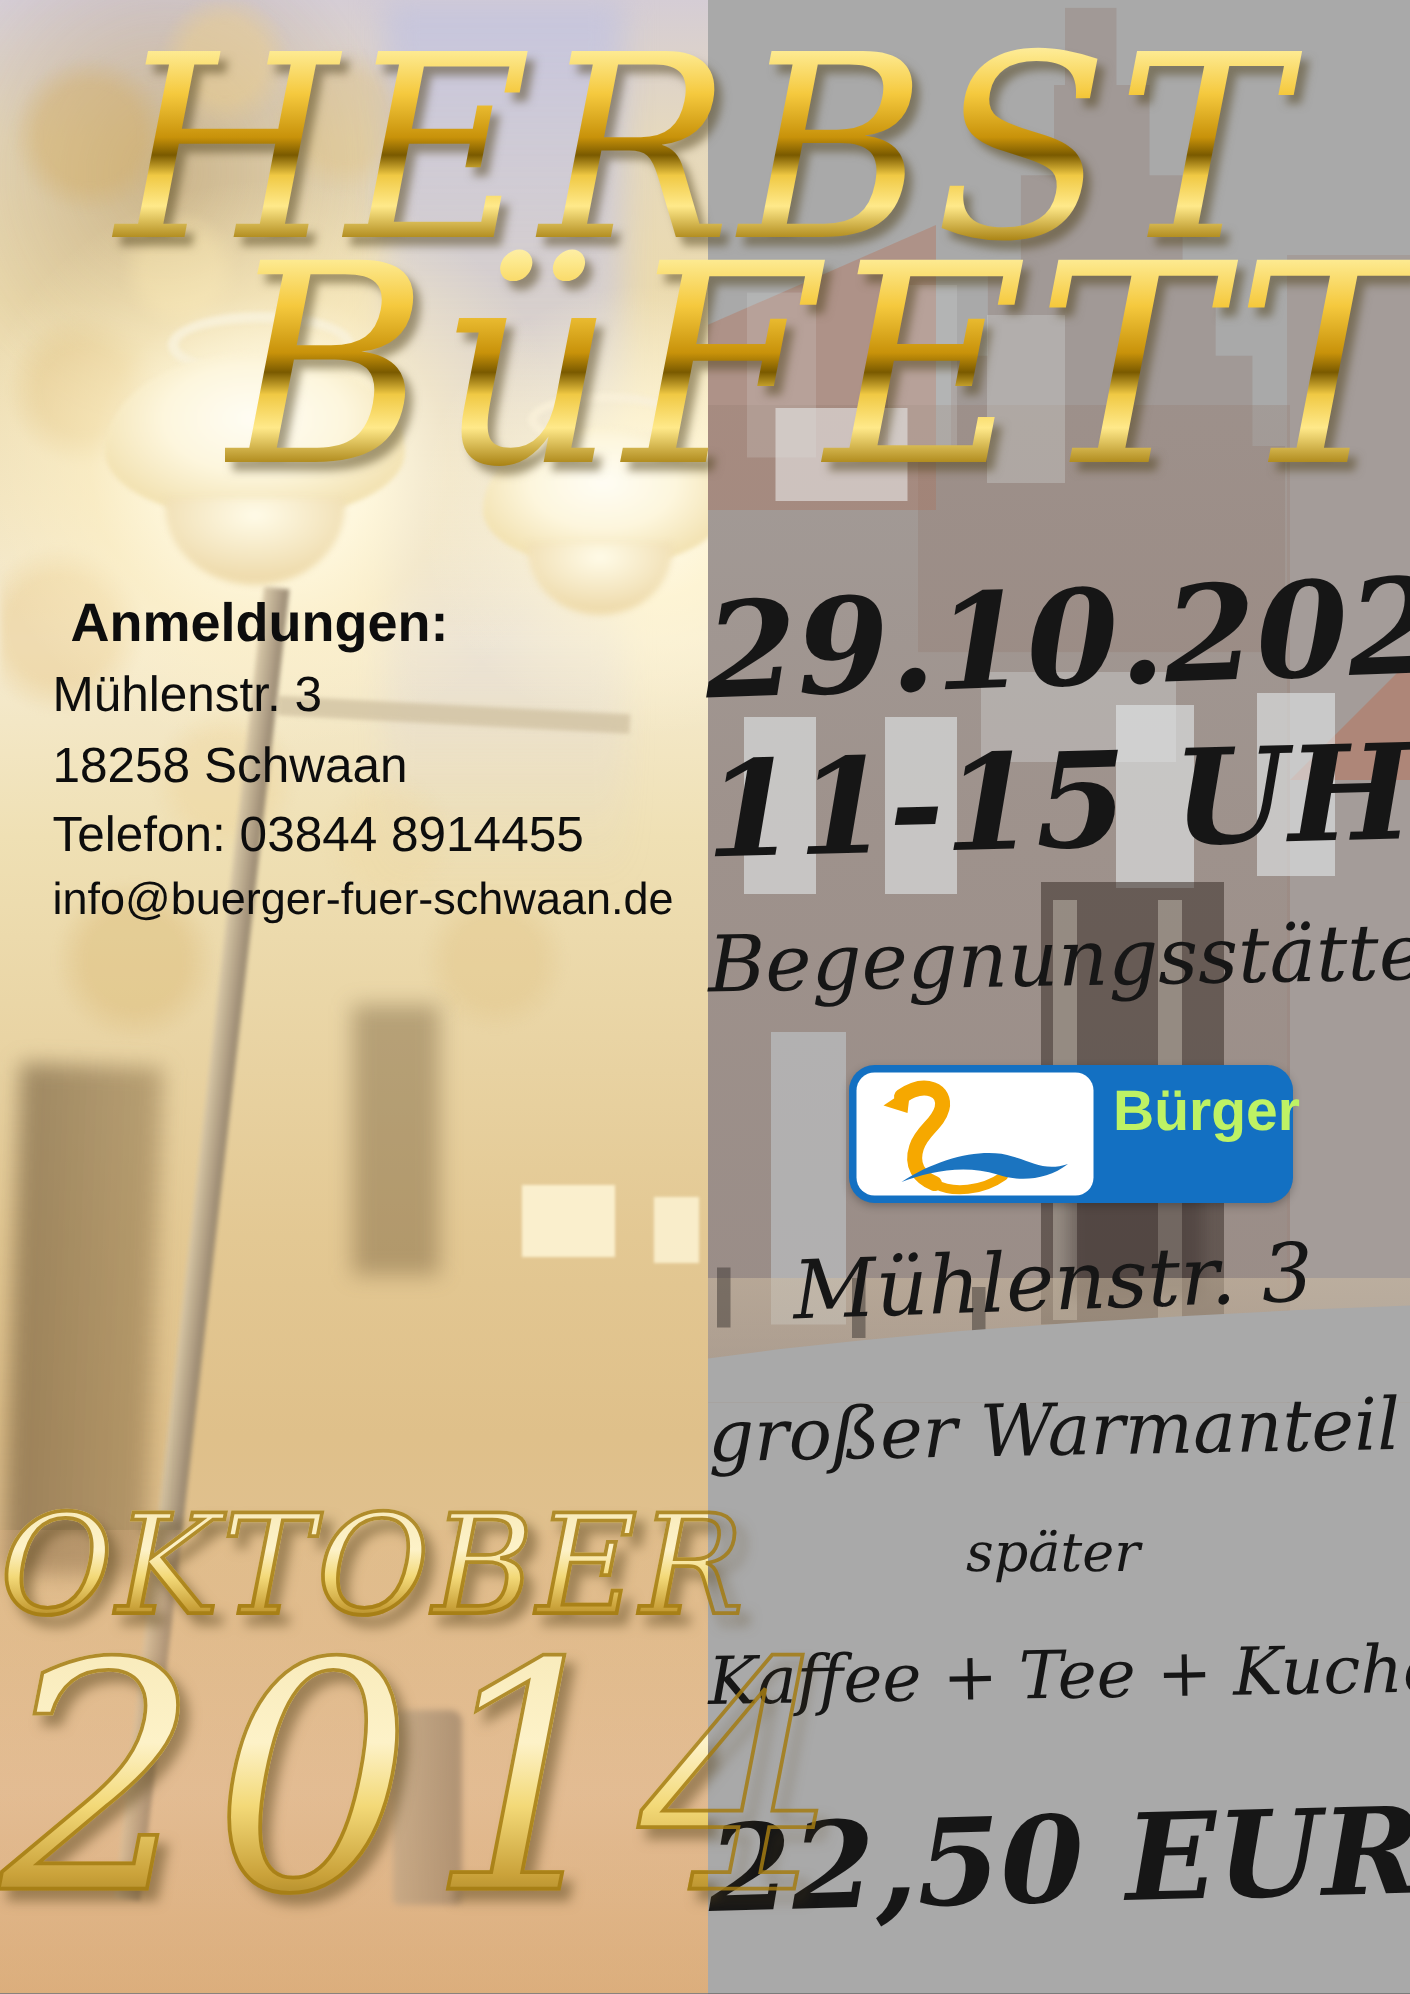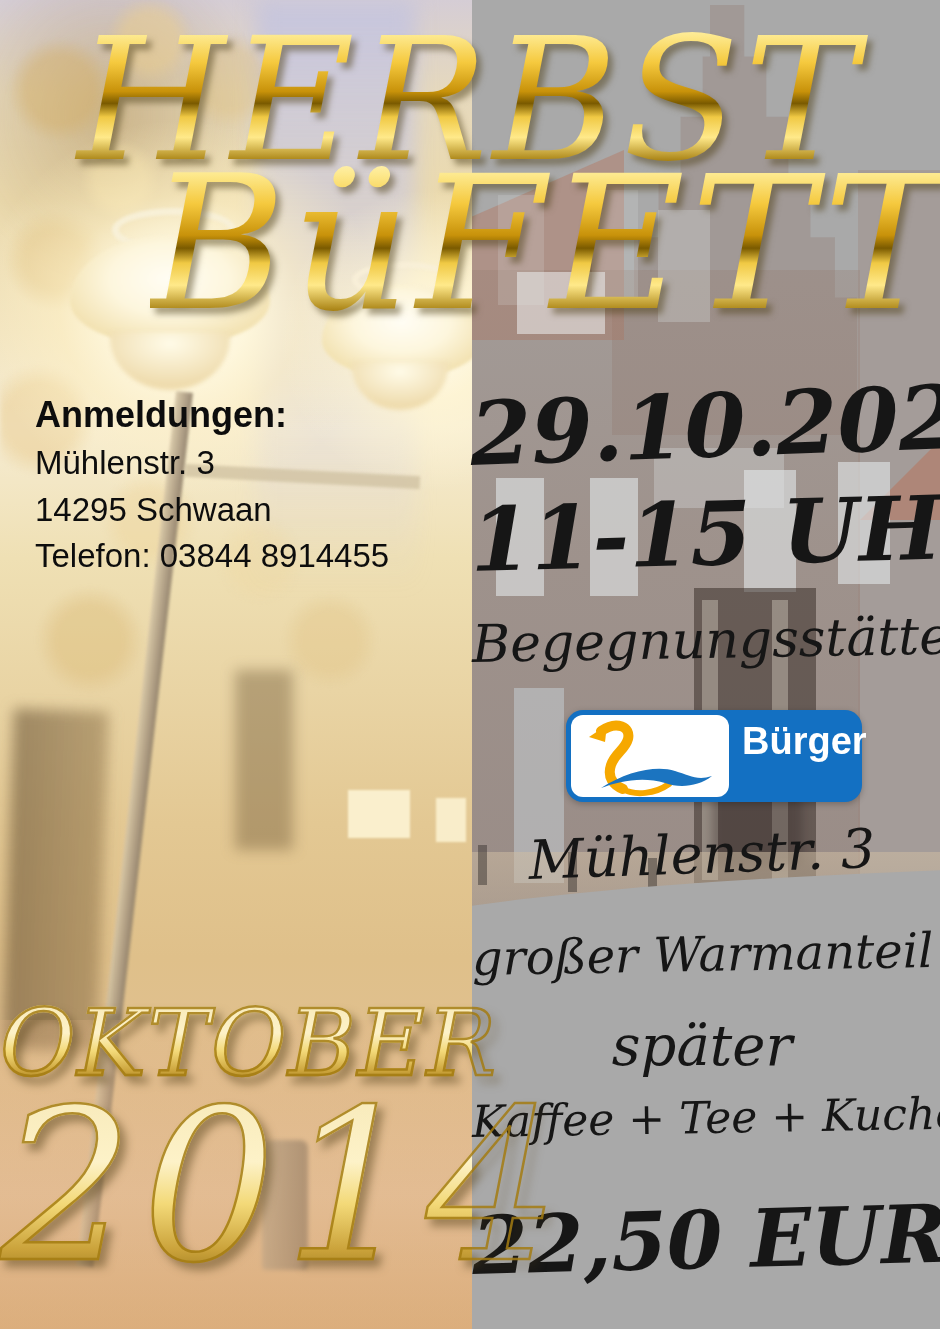--- a/index.html
+++ b/index.html
@@ -104,39 +104,39 @@
     background-image:linear-gradient(to bottom,#f7e9b8 0%,#fdf2c8 38%,#f3d978 58%,#caa23a 80%,#8a6a14 100%);
     -webkit-background-clip:text;background-clip:text;color:transparent;
     -webkit-text-stroke:2.5px rgba(163,123,18,.85);
     filter:drop-shadow(6px 7px 4px rgba(90,70,30,.5));
   }
   .script{font-family:"DejaVu Serif",serif;font-style:italic;color:#161616;}
   .title1{left:40px;top:15px;width:860px;text-align:center;font-size:170px;letter-spacing:.03em;}
   .title2{left:150px;top:152px;width:790px;text-align:center;font-size:185px;letter-spacing:.03em;}
   .contact{position:absolute;left:35px;top:390px;width:440px;z-index:3;
     color:#0d0d0d;font-size:33px;line-height:1.4;}
-  .contact .head{font-weight:bold;font-size:36px;}
+  .contact .head{font-weight:bold;font-size:36px;margin-left:12px;}
   .contact .email{font-size:30px;}
   .date-line{left:470px;width:462px;top:382px;text-align:center;font-size:88px;font-weight:bold;transform:rotate(-2deg);}
   .time-line{left:470px;width:462px;top:490px;text-align:center;font-size:88px;font-weight:bold;transform:rotate(-1.5deg);}
   .venue-line{left:472px;width:460px;top:614px;text-align:center;font-size:52px;transform:rotate(-1deg);}
   .addr-line{left:472px;width:460px;top:828px;text-align:center;font-size:54px;transform:rotate(-2deg);}
   .menu1{left:472px;width:460px;top:930px;text-align:center;font-size:48px;transform:rotate(-1deg);}
-  .menu2{left:472px;width:460px;top:1018px;text-align:center;font-size:56px;}
+  .menu2{left:472px;width:460px;top:1018px;text-align:center;font-size:36px;}
   .menu3{left:472px;width:460px;top:1096px;text-align:center;font-size:44px;transform:rotate(-1deg);}
   .price{left:472px;width:460px;top:1200px;text-align:center;font-size:80px;font-weight:bold;transform:rotate(-1.5deg);}
   .day{left:0;width:472px;top:782px;text-align:center;font-size:210px;}
   .month{left:0;width:472px;top:998px;text-align:center;font-size:92px;letter-spacing:.02em;}
   .year{left:0;width:472px;top:1082px;text-align:center;font-size:210px;letter-spacing:.04em;}
   
   .logo{position:absolute;left:566px;top:710px;width:296px;height:92px;z-index:3;
     background:#1370c2;border-radius:17px;box-shadow:0 2px 6px rgba(0,0,0,.25);}
   .logo-white{position:absolute;left:5px;top:5px;width:158px;height:82px;background:#ffffff;border-radius:12px;}
   .logo-text{position:absolute;left:176px;top:12px;width:116px;}
-  .logo-name{font-family:"Liberation Sans",sans-serif;font-weight:bold;font-size:38px;color:#ffffff;line-height:1;}
+  .logo-name{font-family:"Liberation Sans",sans-serif;font-weight:bold;font-size:38px;color:#bef264;line-height:1;}
   .logo-tagline{font-family:"Liberation Sans",sans-serif;font-weight:bold;font-size:23px;color:#f8a800;line-height:1;margin-top:3px;}
 </style>
 </head>
 <body>
 
 <div class="poster">
 
   <div class="photo-left">
     <div class="sky-band"></div>
     <div class="canopy"></div>
@@ -185,22 +185,23 @@
     <div class="bollard" style="left:176px;top:858px;"></div>
     <div class="gray-curve"></div>
   </div>
 
   <div class="txt gold title1">HERBST</div>
   <div class="txt gold title2">BüFETT</div>
 
   <div class="contact">
     <div class="head">Anmeldungen:</div>
     <div>Mühlenstr. 3</div>
-    <div>14295 Schwaan</div>
+    <div>18258 Schwaan</div>
     <div>Telefon: 03844 8914455</div>
+    <div class="email">info@buerger-fuer-schwaan.de</div>
   </div>
 
   <div class="txt script date-line">29.10.2023</div>
   <div class="txt script time-line">11-15 UHR</div>
   <div class="txt script venue-line">Begegnungsstätte</div>
 
   <div class="logo">
     <div class="logo-white">
       <svg viewBox="0 0 158 82" width="158" height="82">
         <polygon points="18,22 36,10 34,27" fill="#f6a800"></polygon>

